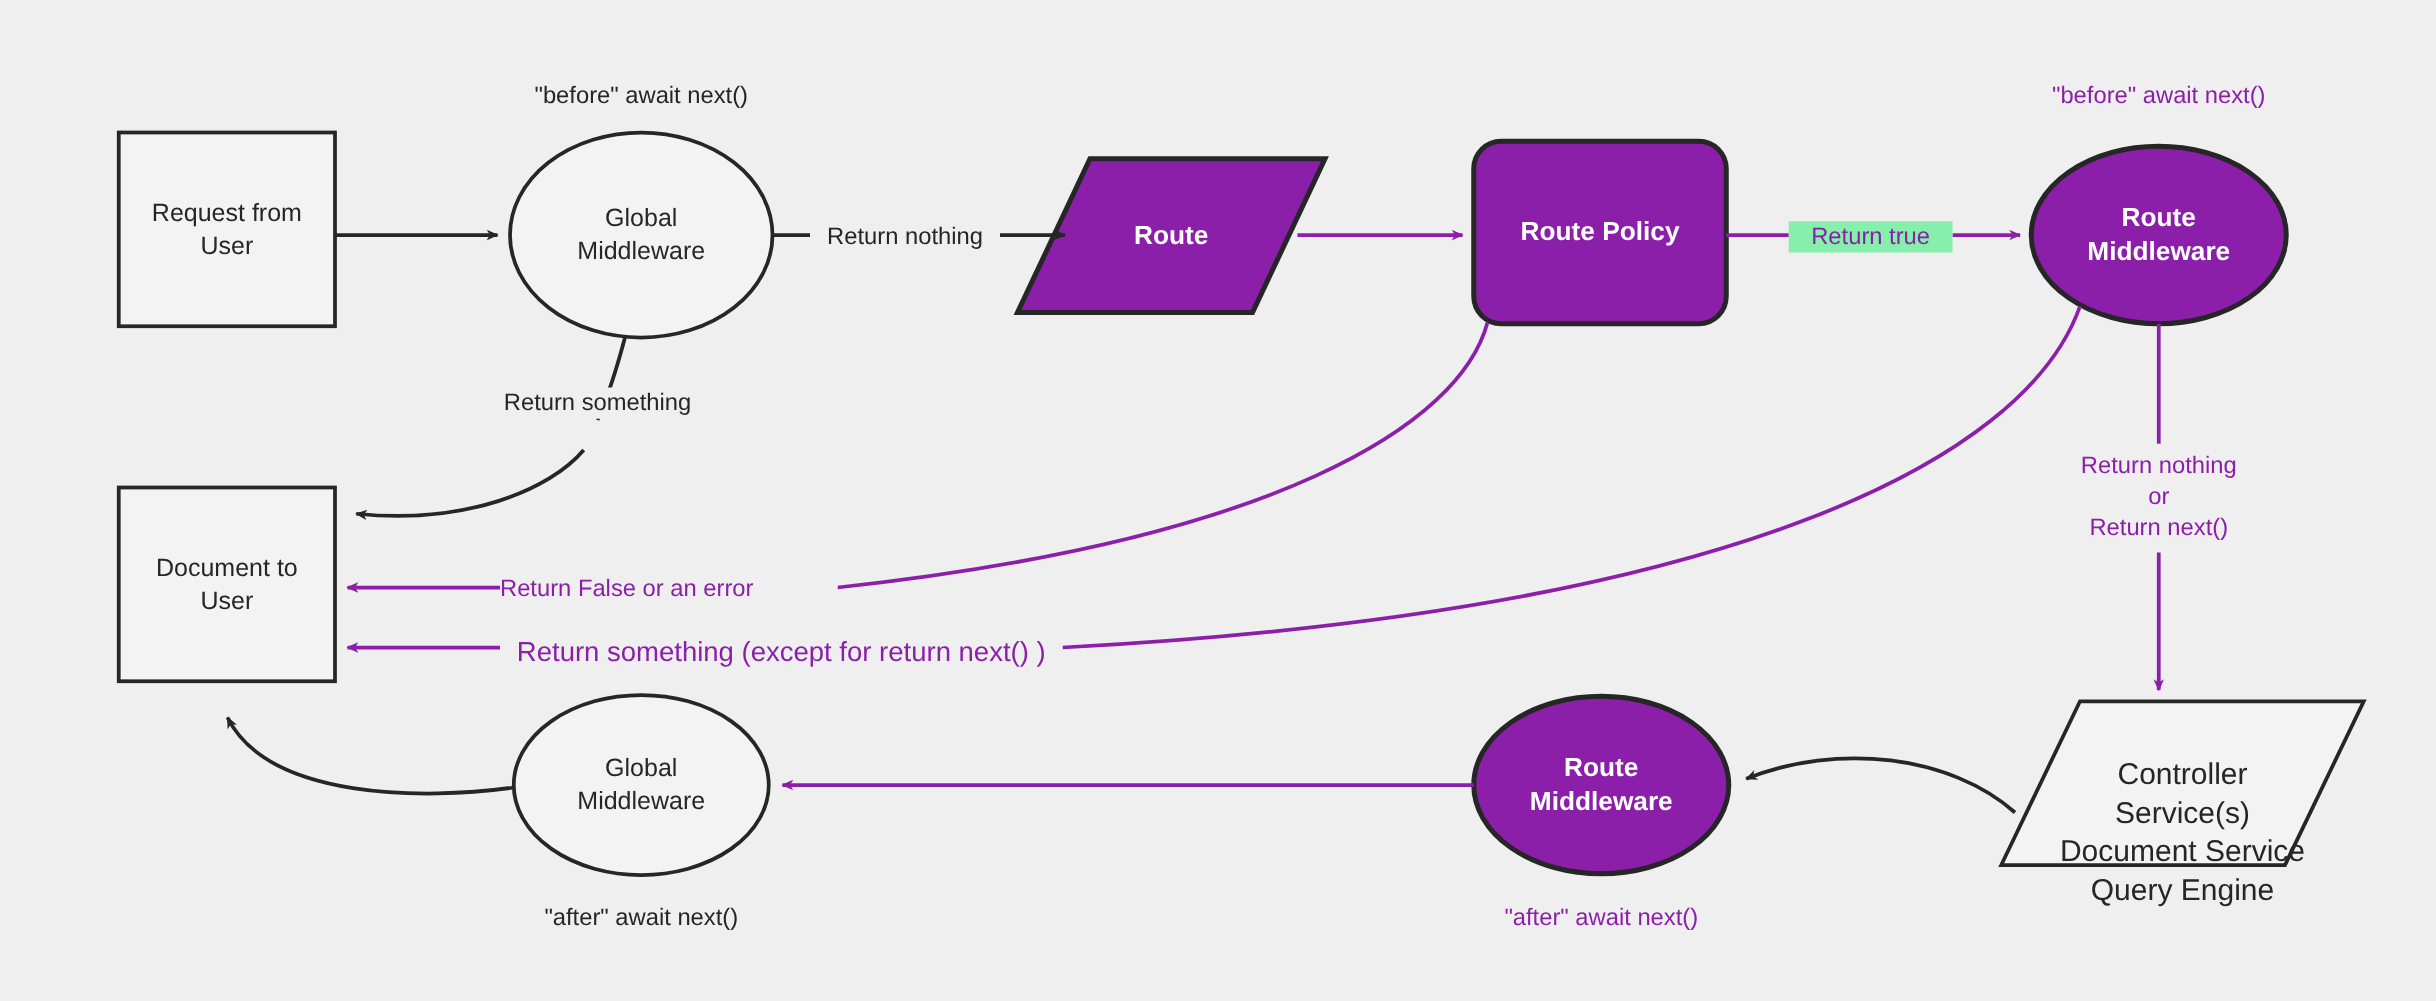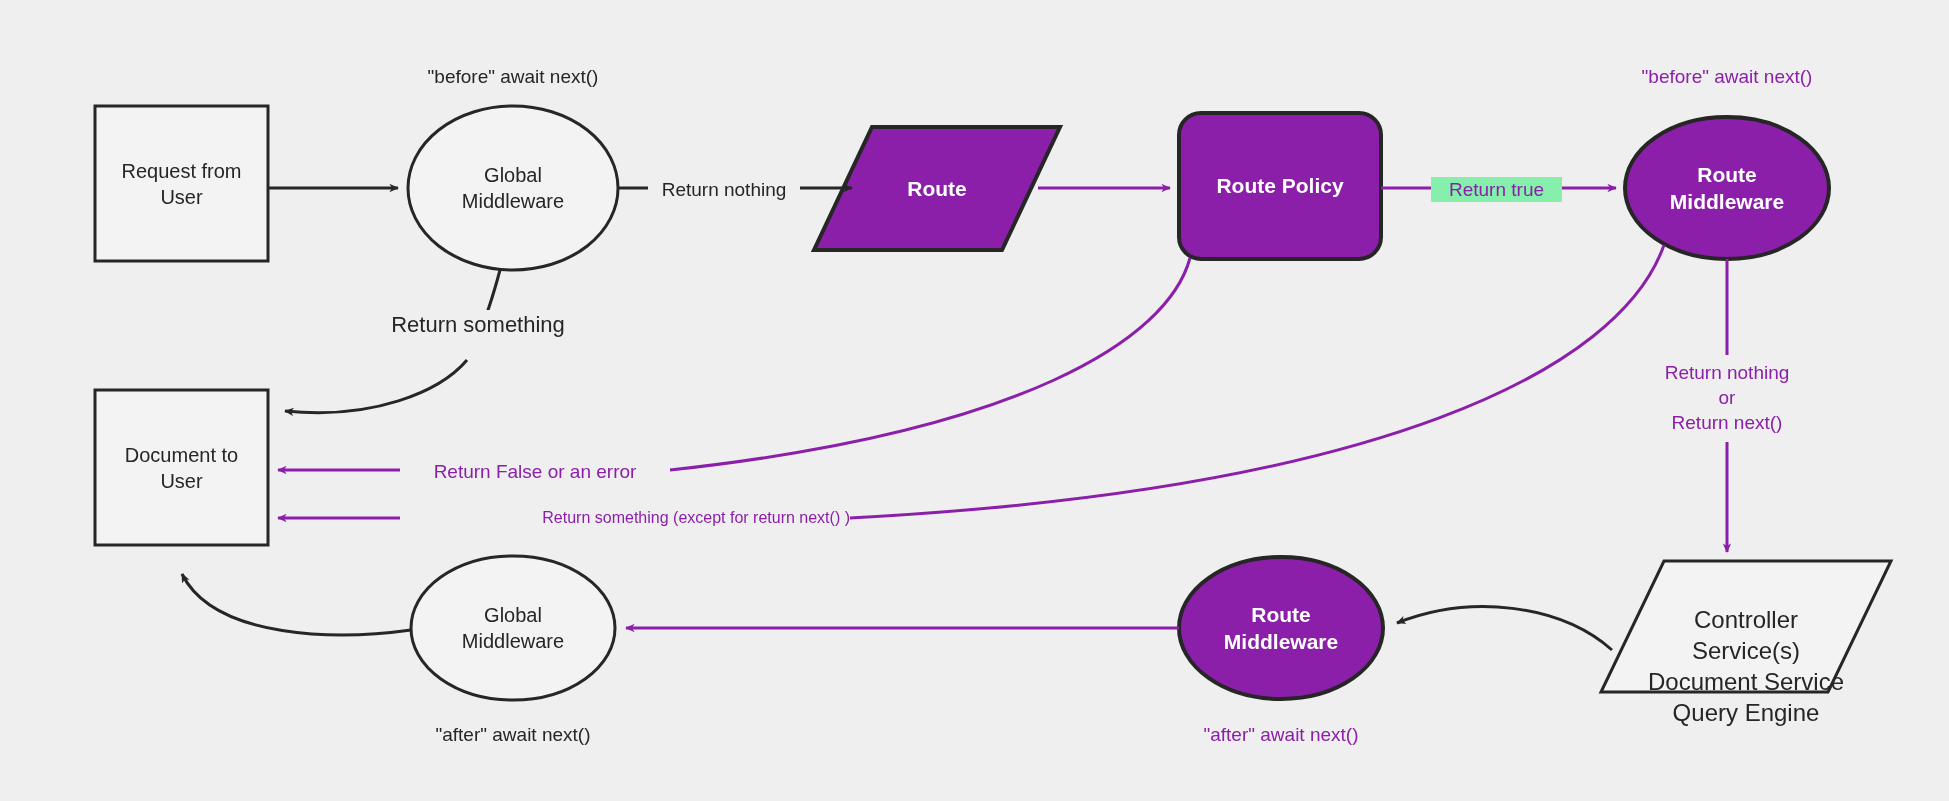--- a/index.html
+++ b/index.html
@@ -127,25 +127,25 @@
 <div class="lbl" style="left:413px;top:64px;width:200px;text-align:center;font-size:19px;color:#262626;">"before" await next()</div>
 
 <div class="lbl" style="left:1627px;top:64px;width:200px;text-align:center;font-size:19px;color:#8B1FA9;">"before" await next()</div>
 
 <div class="lbl" style="left:413px;top:722px;width:200px;text-align:center;font-size:19px;color:#262626;">"after" await next()</div>
 
 <div class="lbl" style="left:1181px;top:722px;width:200px;text-align:center;font-size:19px;color:#8B1FA9;">"after" await next()</div>
 
 <div class="lbl" style="left:648px;top:177px;width:152px;text-align:center;font-size:19px;color:#262626;background:#efefef;">Return nothing</div>
 
-<div class="lbl" style="left:378px;top:310px;width:200px;text-align:center;font-size:22px;color:#262626;background:#efefef;">Return something</div>
+<div class="lbl" style="left:378px;top:310px;width:200px;text-align:center;font-size:19px;color:#262626;background:#efefef;">Return something</div>
 
 <div class="lbl" style="left:1431px;top:177px;width:131px;text-align:center;font-size:19px;color:#8B1FA9;background:#86efac;">Return true</div>
 
-<div class="lbl" style="left:400px;top:459px;width:270px;text-align:center;font-size:19px;color:#8B1FA9;background:#efefef;">Return False or an error</div>
+<div class="lbl" style="left:400px;top:459px;width:270px;text-align:left;font-size:19px;color:#8B1FA9;background:#efefef;">Return False or an error</div>
 
-<div class="lbl" style="left:400px;top:507px;width:450px;text-align:right;font-size:16px;color:#8B1FA9;background:#efefef;">Return something (except for return next() )</div>
+<div class="lbl" style="left:400px;top:507px;width:450px;text-align:center;font-size:22px;color:#8B1FA9;background:#efefef;">Return something (except for return next() )</div>
 
 <div class="lbl" style="left:1627px;top:360px;width:200px;text-align:center;font-size:19px;color:#8B1FA9;background:#efefef;white-space:pre-line;">Return nothing
 or
 Return next()</div>
 
 </div>
 
 </body></html>

